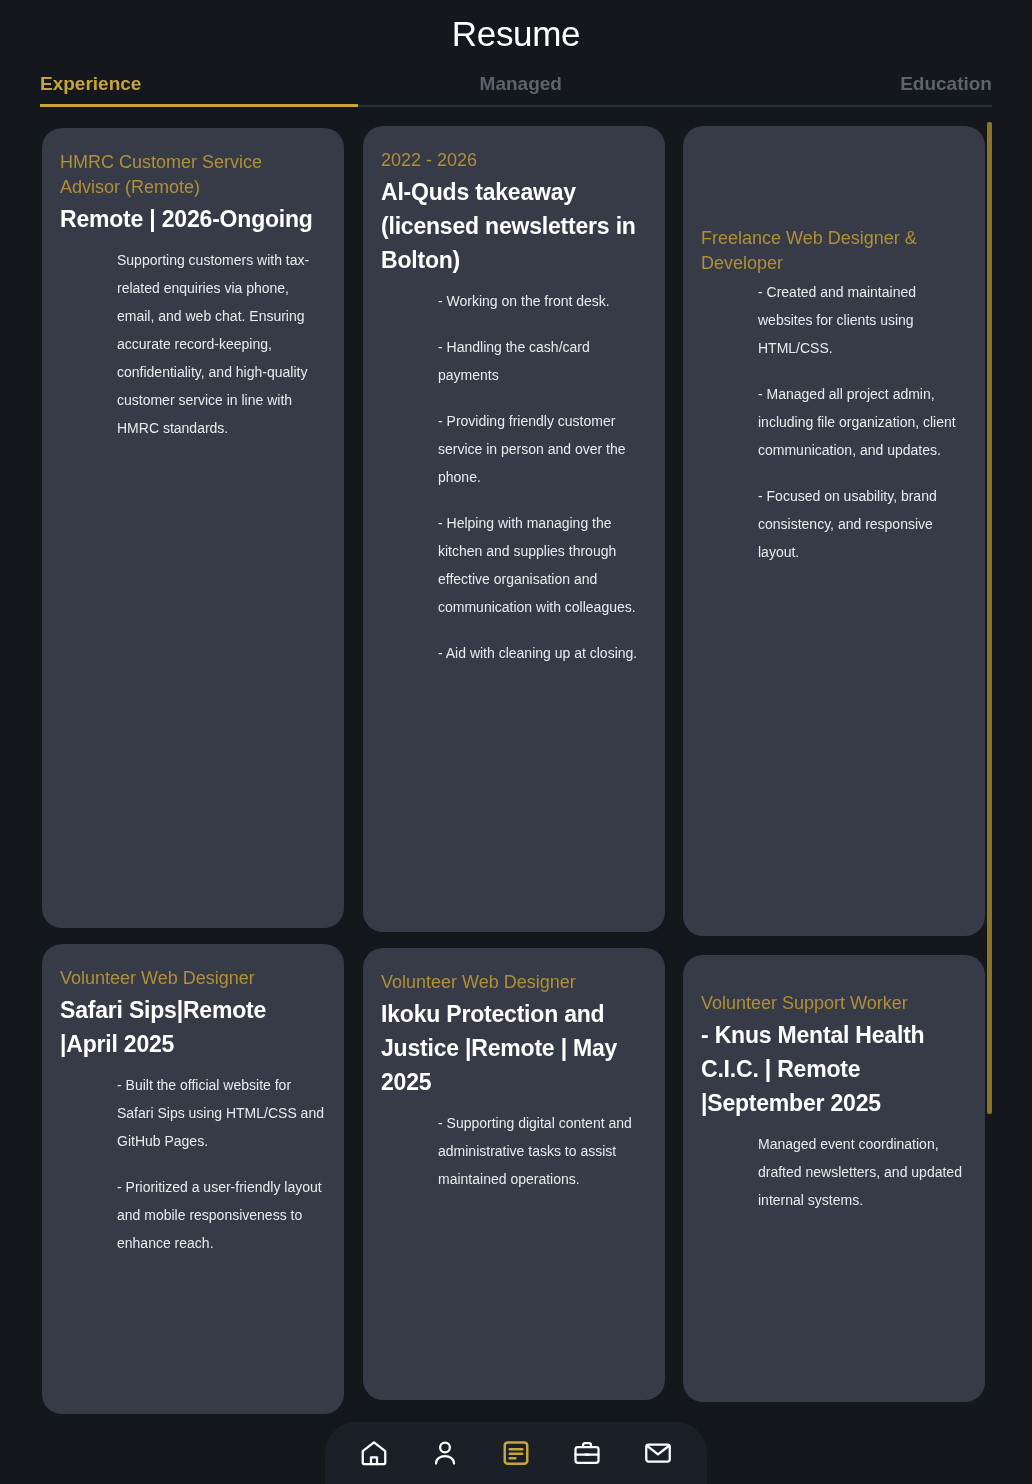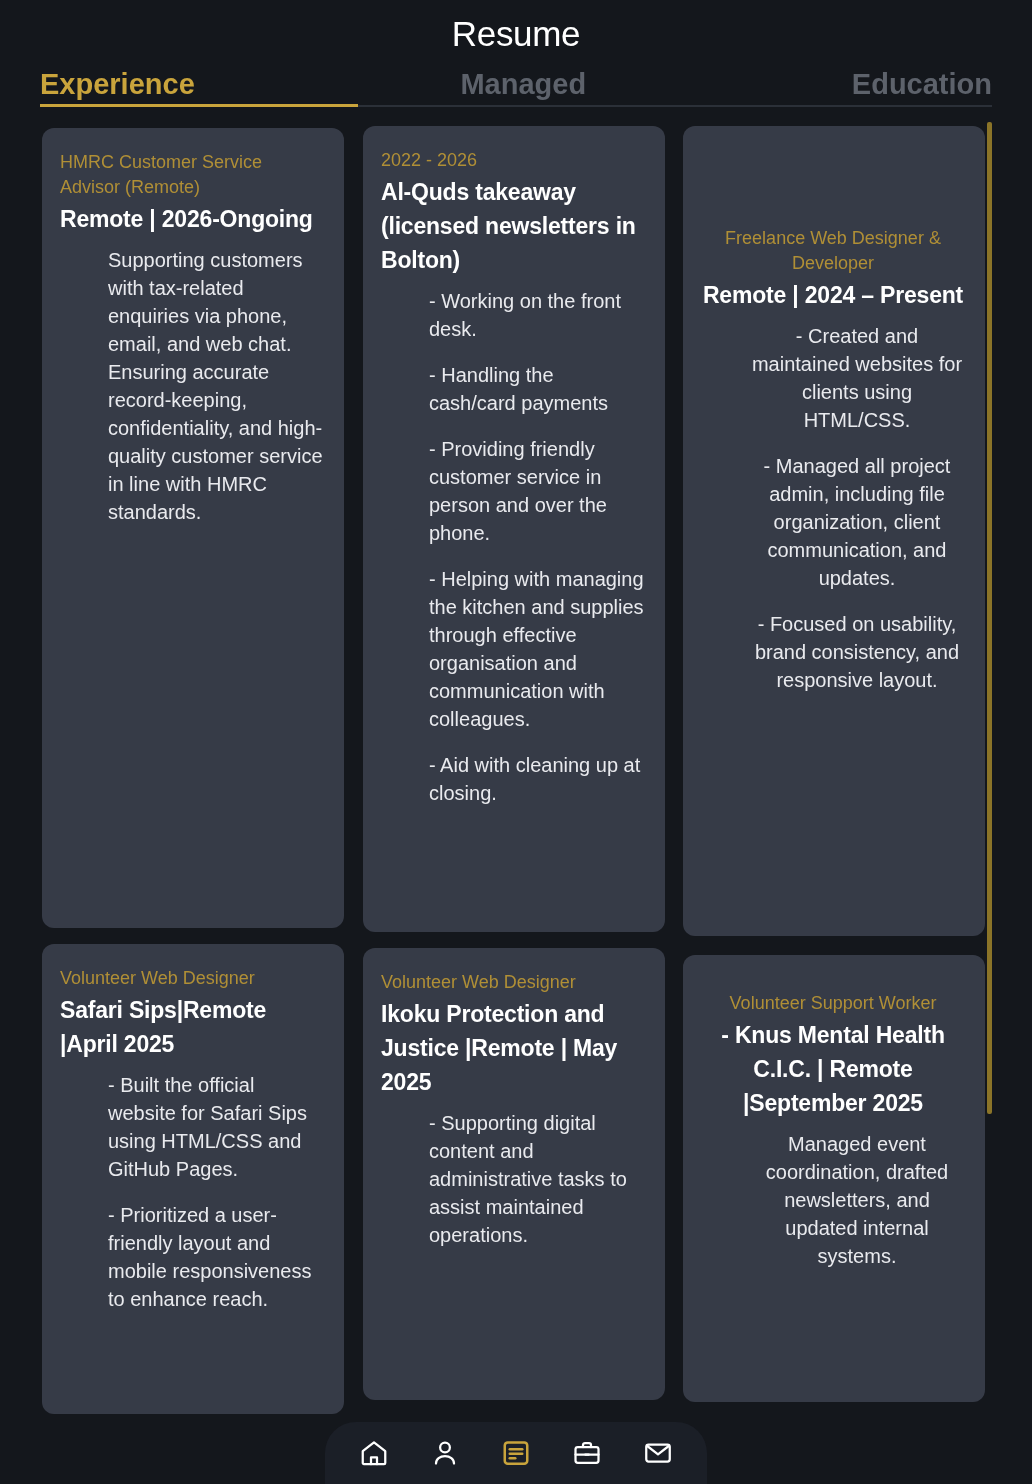--- a/index.html
+++ b/index.html
@@ -29,21 +29,21 @@
   
   #tabs {
     position: absolute;
     top: 68px; left: 40px; width: 952px;
     height: 42px;
     display: flex;
     align-items: flex-start;
     justify-content: space-between;
   }
   .tab {
-    font-size: 29px;
+    font-size: 19px;
     font-weight: 700;
     line-height: 32px;
     white-space: nowrap;
     cursor: pointer;
     background: none; border: none;
     font-family: "Liberation Sans", sans-serif;
     padding: 0;
   }
   .tab.active { color: #c9a43c; }
   .tab.inactive { color: #5d626b; }
@@ -60,25 +60,25 @@
     background: #c9a43c;
   }
 
   
   .col {
     position: absolute;
     width: 302px;
   }
   #col-1 { left: 42px; }
   #col-2 { left: 363px; }
-  #col-3 { left: 683px; text-align: center; }
+  #col-3 { left: 683px; }
 
   .card {
     background: #363b47;
-    border-radius: 12px;
+    border-radius: 20px;
     padding: 22px 20px 24px 18px;
     margin-bottom: 16px;
     overflow: hidden;
   }
   .card-role {
     color: #b08f36;
     font-size: 18px;
     line-height: 25px;
     font-weight: 400;
     margin-bottom: 2px;
@@ -87,23 +87,24 @@
     color: #ffffff;
     font-size: 23px;
     line-height: 34px;
     font-weight: 800;
     letter-spacing: -0.2px;
     margin-bottom: 10px;
   }
   .bullets { padding-left: 48px; }
   .bullet {
     color: #e9eaee;
-    font-size: 20px;
+    font-size: 14px;
     line-height: 28px;
     margin-bottom: 18px;
+    margin-left: 9px;
   }
   .bullet:last-child { margin-bottom: 0; }
 
   
   #col-1 { top: 128px; }
   #col-2 { top: 126px; }
   #col-3 { top: 126px; }
 
   #col-1 .card:nth-child(1) { height: 800px; }
   #col-1 .card:nth-child(2) { height: 470px; }
@@ -200,21 +201,20 @@
       <div class="card-title">Ikoku Protection and Justice |Remote | May 2025</div>
       <div class="bullets">
         <div class="bullet">- Supporting digital content and administrative tasks to assist maintained operations.</div>
       </div>
     </div>
   </div>
 
   <div class="col" id="col-3">
     <div class="card">
       <div class="card-role">Freelance Web Designer &amp; Developer</div>
-      <div class="card-title">Remote | 2024 – Present</div>
       <div class="bullets">
         <div class="bullet">- Created and maintained websites for clients using HTML/CSS.</div>
         <div class="bullet">- Managed all project admin, including file organization, client communication, and updates.</div>
         <div class="bullet">- Focused on usability, brand consistency, and responsive layout.</div>
       </div>
     </div>
     <div class="card">
       <div class="card-role">Volunteer Support Worker</div>
       <div class="card-title">- Knus Mental Health C.I.C. | Remote |September 2025</div>
       <div class="bullets">

